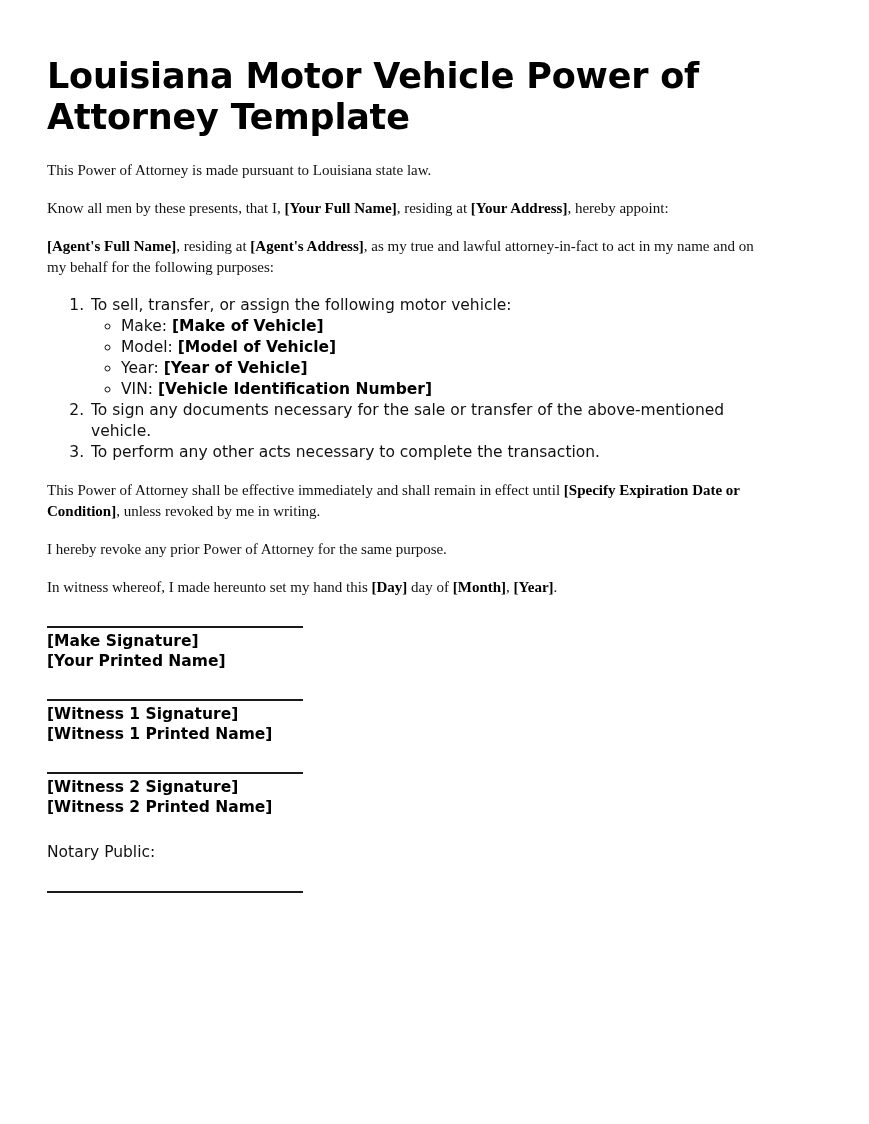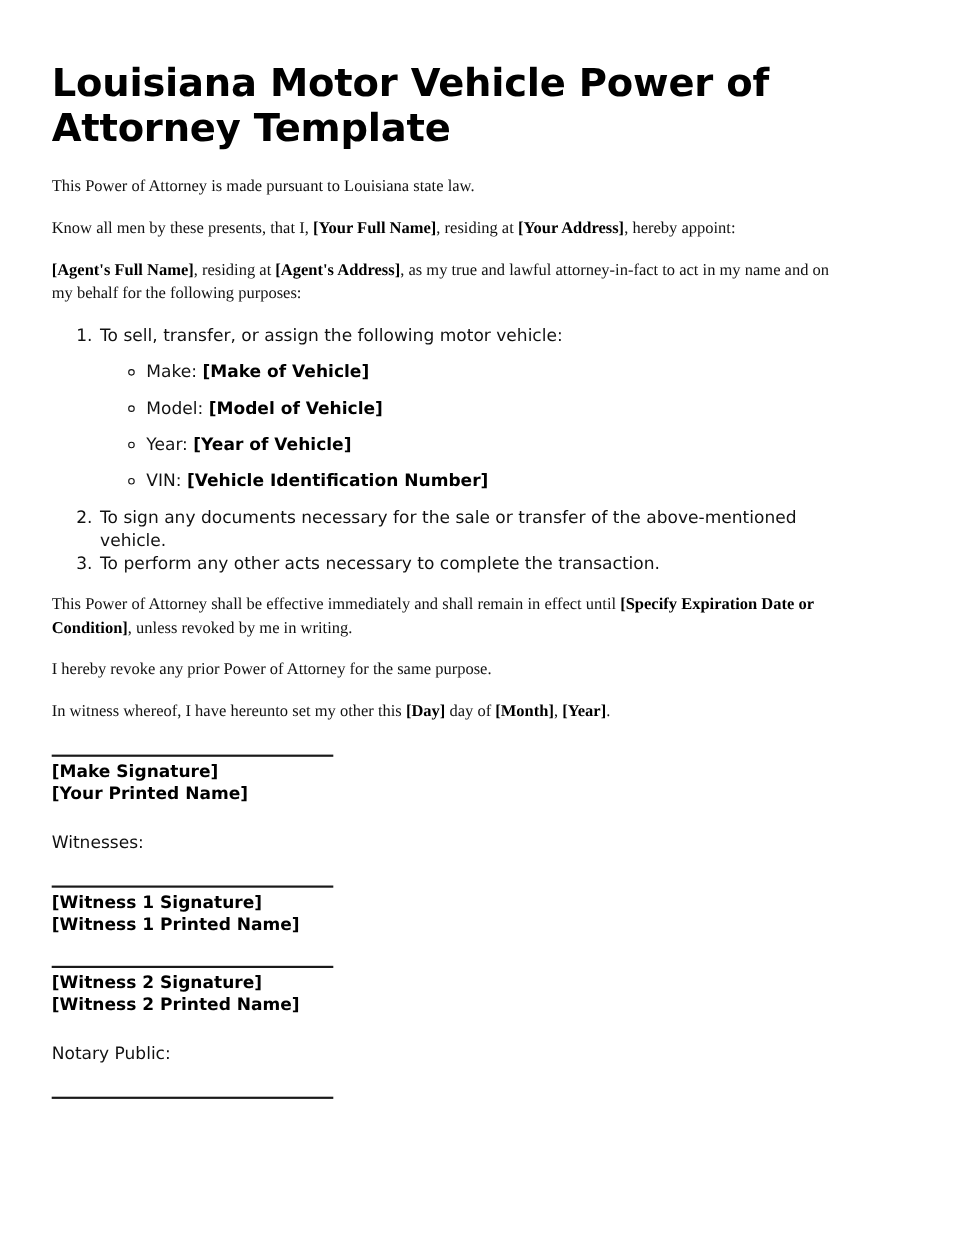--- a/index.html
+++ b/index.html
@@ -65,21 +65,21 @@
   ol.purposes > li {
     margin: 0;
     padding-left: 2px;
   }
   ul.vehicle-details {
     margin: 0;
     padding-left: 30px;
     list-style-type: circle;
   }
   ul.vehicle-details > li {
-    margin: 12px;
+    margin: 0;
   }
 
   .sig-block {
     margin-top: 28px;
   }
   .sig-line {
     width: 256px;
     height: 0;
     border-top: 2px solid #1a1a1a;
     margin: 0 0 3px 0;
@@ -148,30 +148,29 @@
     </li>
   </ol>
 
   <p class="body-text">
     <span>This Power of Attorney shall be effective immediately and shall remain in effect until </span><span class="ph">[Specify Expiration Date or Condition]</span><span>, unless revoked by me in writing.</span>
   </p>
 
   <p class="body-text">I hereby revoke any prior Power of Attorney for the same purpose.</p>
 
   <p class="body-text">
-    <span>In witness whereof, I have hereunto set my other this </span><span class="ph">[Day]</span><span> day of </span><span class="ph">[Month]</span><span>, </span><span class="ph">[Year]</span><span>.</span>
+    <span>In witness whereof, I made hereunto set my hand this </span><span class="ph">[Day]</span><span> day of </span><span class="ph">[Month]</span><span>, </span><span class="ph">[Year]</span><span>.</span>
   </p>
 
   <div class="sig-block">
     <div class="sig-line"></div>
     <div class="sig-label">[Make Signature]</div>
     <div class="sig-label">[Your Printed Name]</div>
   </div>
 
-  <p class="section-label">Witnesses:</p>
 
   <div class="sig-block">
     <div class="sig-line"></div>
     <div class="sig-label">[Witness 1 Signature]</div>
     <div class="sig-label">[Witness 1 Printed Name]</div>
   </div>
 
   <div class="sig-block">
     <div class="sig-line"></div>
     <div class="sig-label">[Witness 2 Signature]</div>

